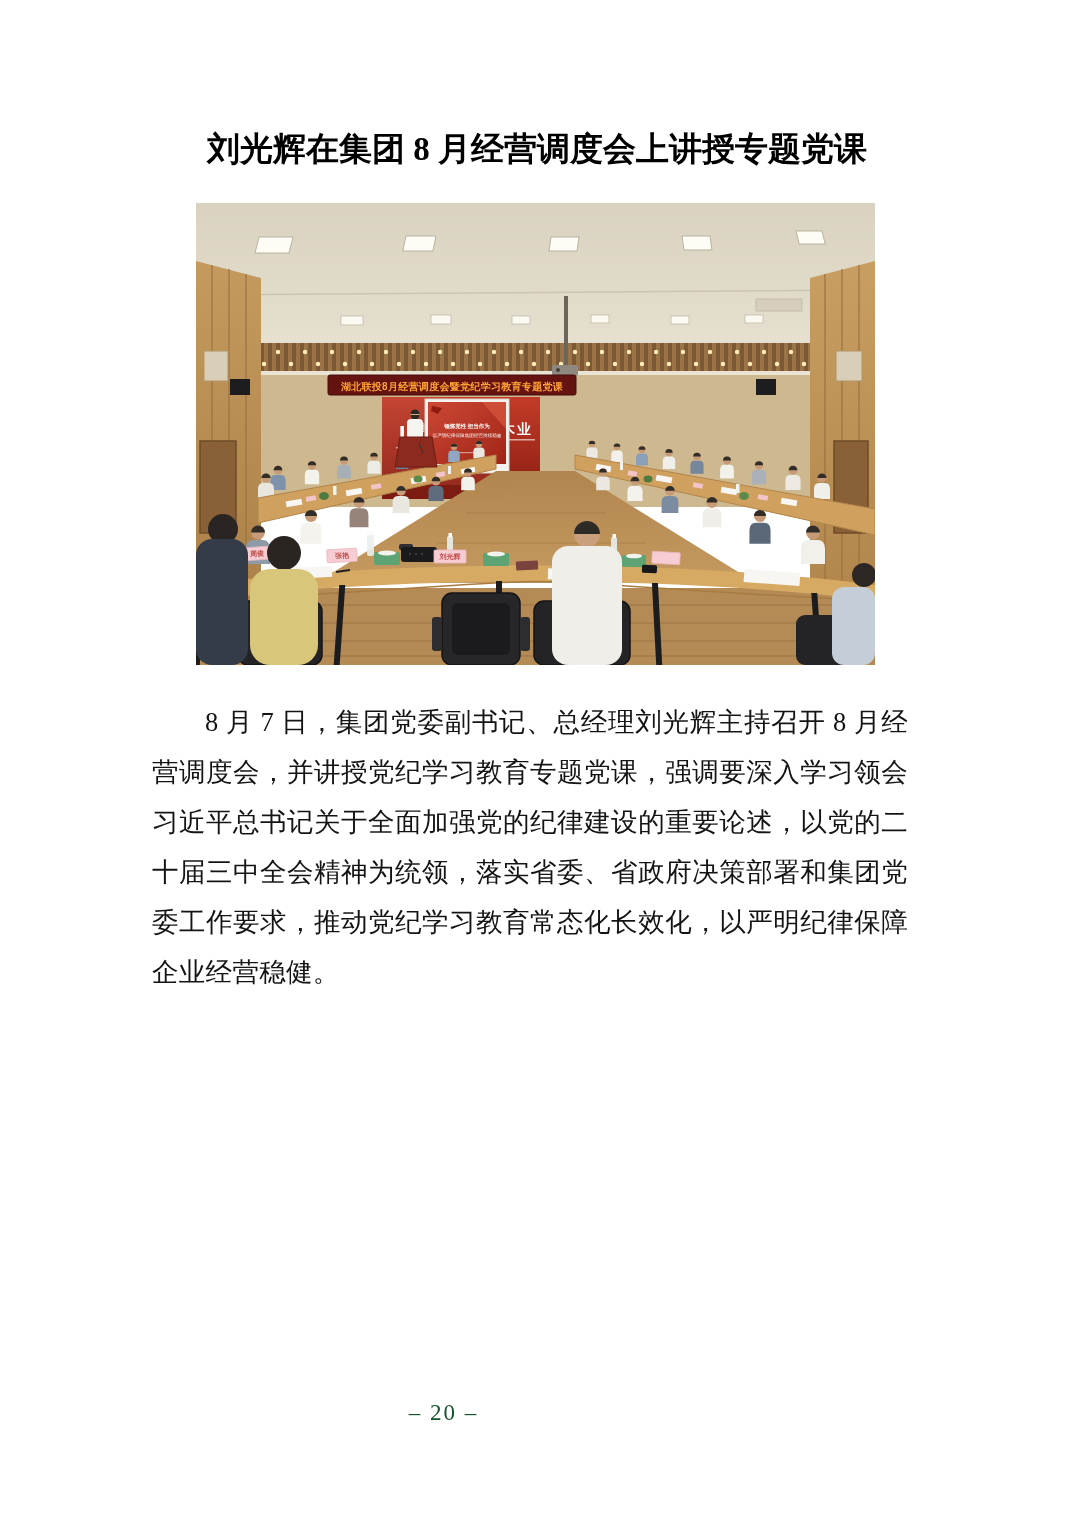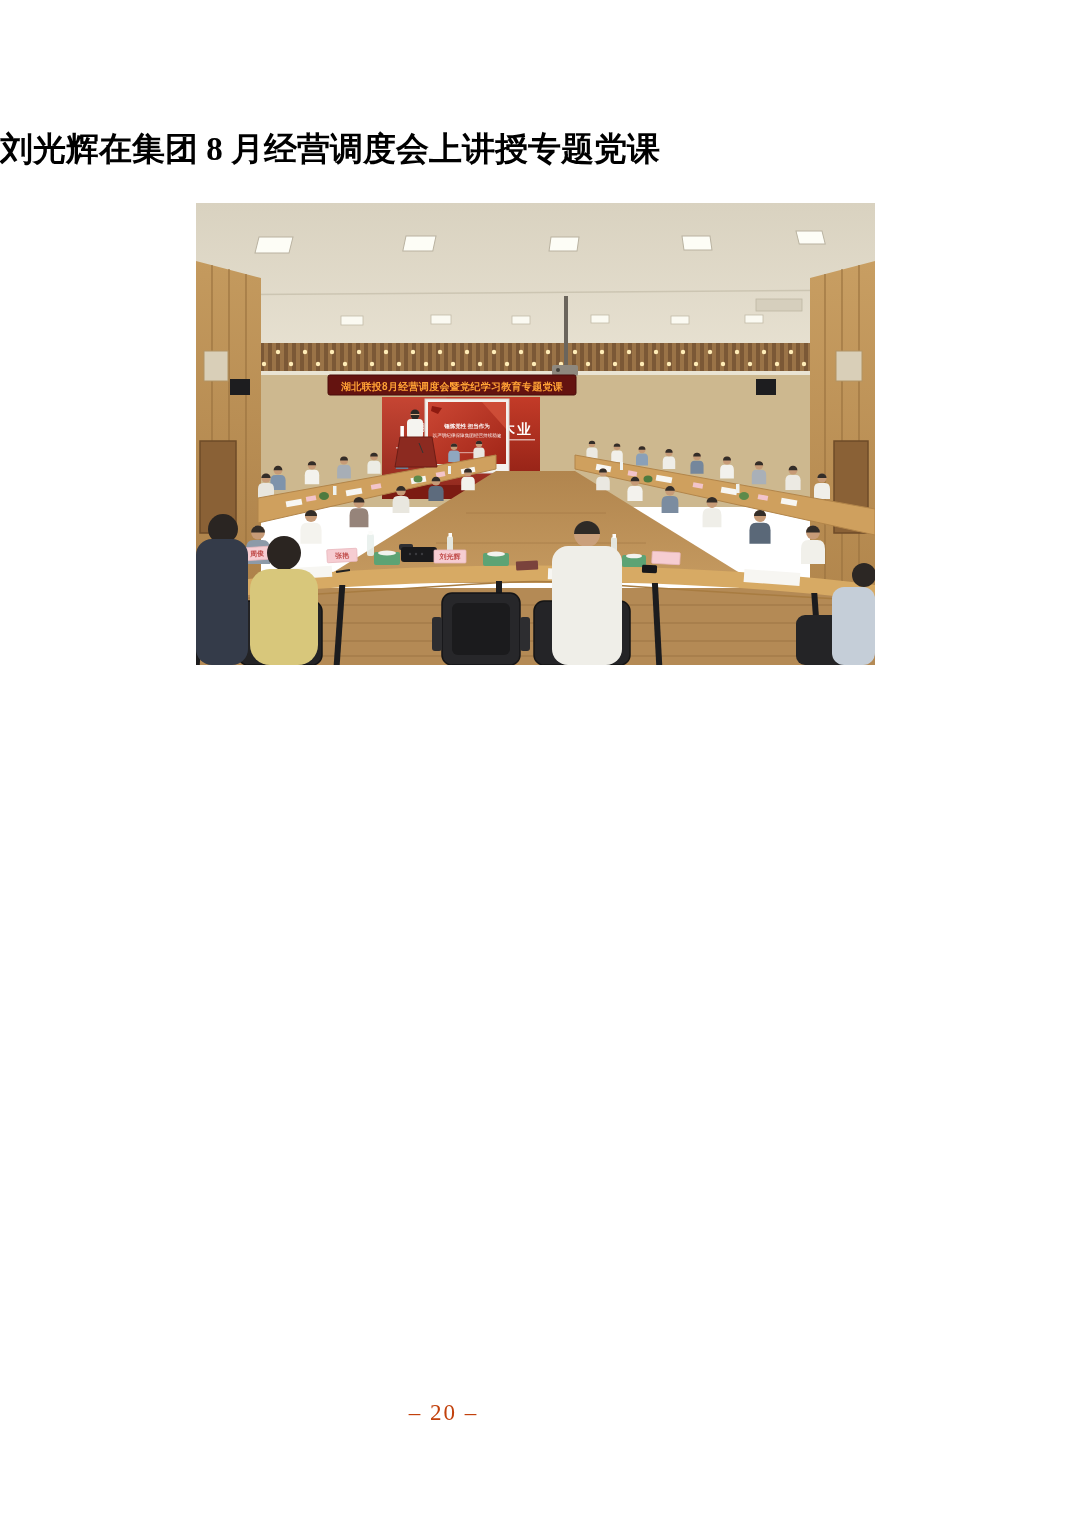--- a/index.html
+++ b/index.html
@@ -5,42 +5,42 @@
   html,body{margin:0;padding:0;background:#ffffff;}
   .page{
     position:relative;
     width:1074px;height:1520px;
     background:#ffffff;
     font-family:"Liberation Serif","DejaVu Serif",serif;
     overflow:hidden;
   }
   .title{
     position:absolute;top:130px;left:0;width:1074px;
-    margin:0;
+    margin:0;text-align:center;
     font-size:33px;font-weight:bold;color:#000;
     letter-spacing:0px;line-height:1.2;
   }
   .photo{
     position:absolute;left:196px;top:203px;width:679px;height:462px;margin:0;
   }
   .photo svg{display:block;width:679px;height:462px;}
   .body-text{
     position:absolute;left:152px;top:697px;width:756px;
     color:#141414;
   }
   .body-text p{
     margin:0;
     font-size:26.5px;line-height:50px;
     text-align:justify;text-indent:2em;
     letter-spacing:0.3px;
     font-family:"Liberation Serif","DejaVu Serif",serif;
   }
   .footer{
     position:absolute;top:1400px;left:0;width:887px;text-align:center;
-    font-size:23px;color:#c2410c;letter-spacing:2px;
+    font-size:23px;color:#14532d;letter-spacing:2px;
   }
   svg text{font-family:"Liberation Sans","DejaVu Sans",sans-serif;}
 </style>
 </head>
 <body>
 
 <div class="page">
 
   <h1 class="title">刘光辉在集团 8 月经营调度会上讲授专题党课</h1>
 
@@ -395,19 +395,20 @@
         </g>
         <g>
           <circle cx="668" cy="372" r="12" fill="#2c2724"></circle>
           <rect x="636" y="384" width="43" height="78" rx="12" fill="#c5ced8"></rect>
         </g>
       </g>
     </svg>
   </figure>
 
   <div class="body-text">
+    <p>8 月 7 日，集团党委副书记、总经理刘光辉主持召开 8 月经营调度会，并讲授党纪学习教育专题党课，强调要深入学习领会习近平总书记关于全面加强党的纪律建设的重要论述，以党的二十届三中全会精神为统领，落实省委、省政府决策部署和集团党委工作要求，推动党纪学习教育常态化长效化，以严明纪律保障企业经营稳健。</p>
   </div>
 
   <div class="footer">
     <span>– 20 –</span>
   </div>
 
 </div>
 
 </body></html>

